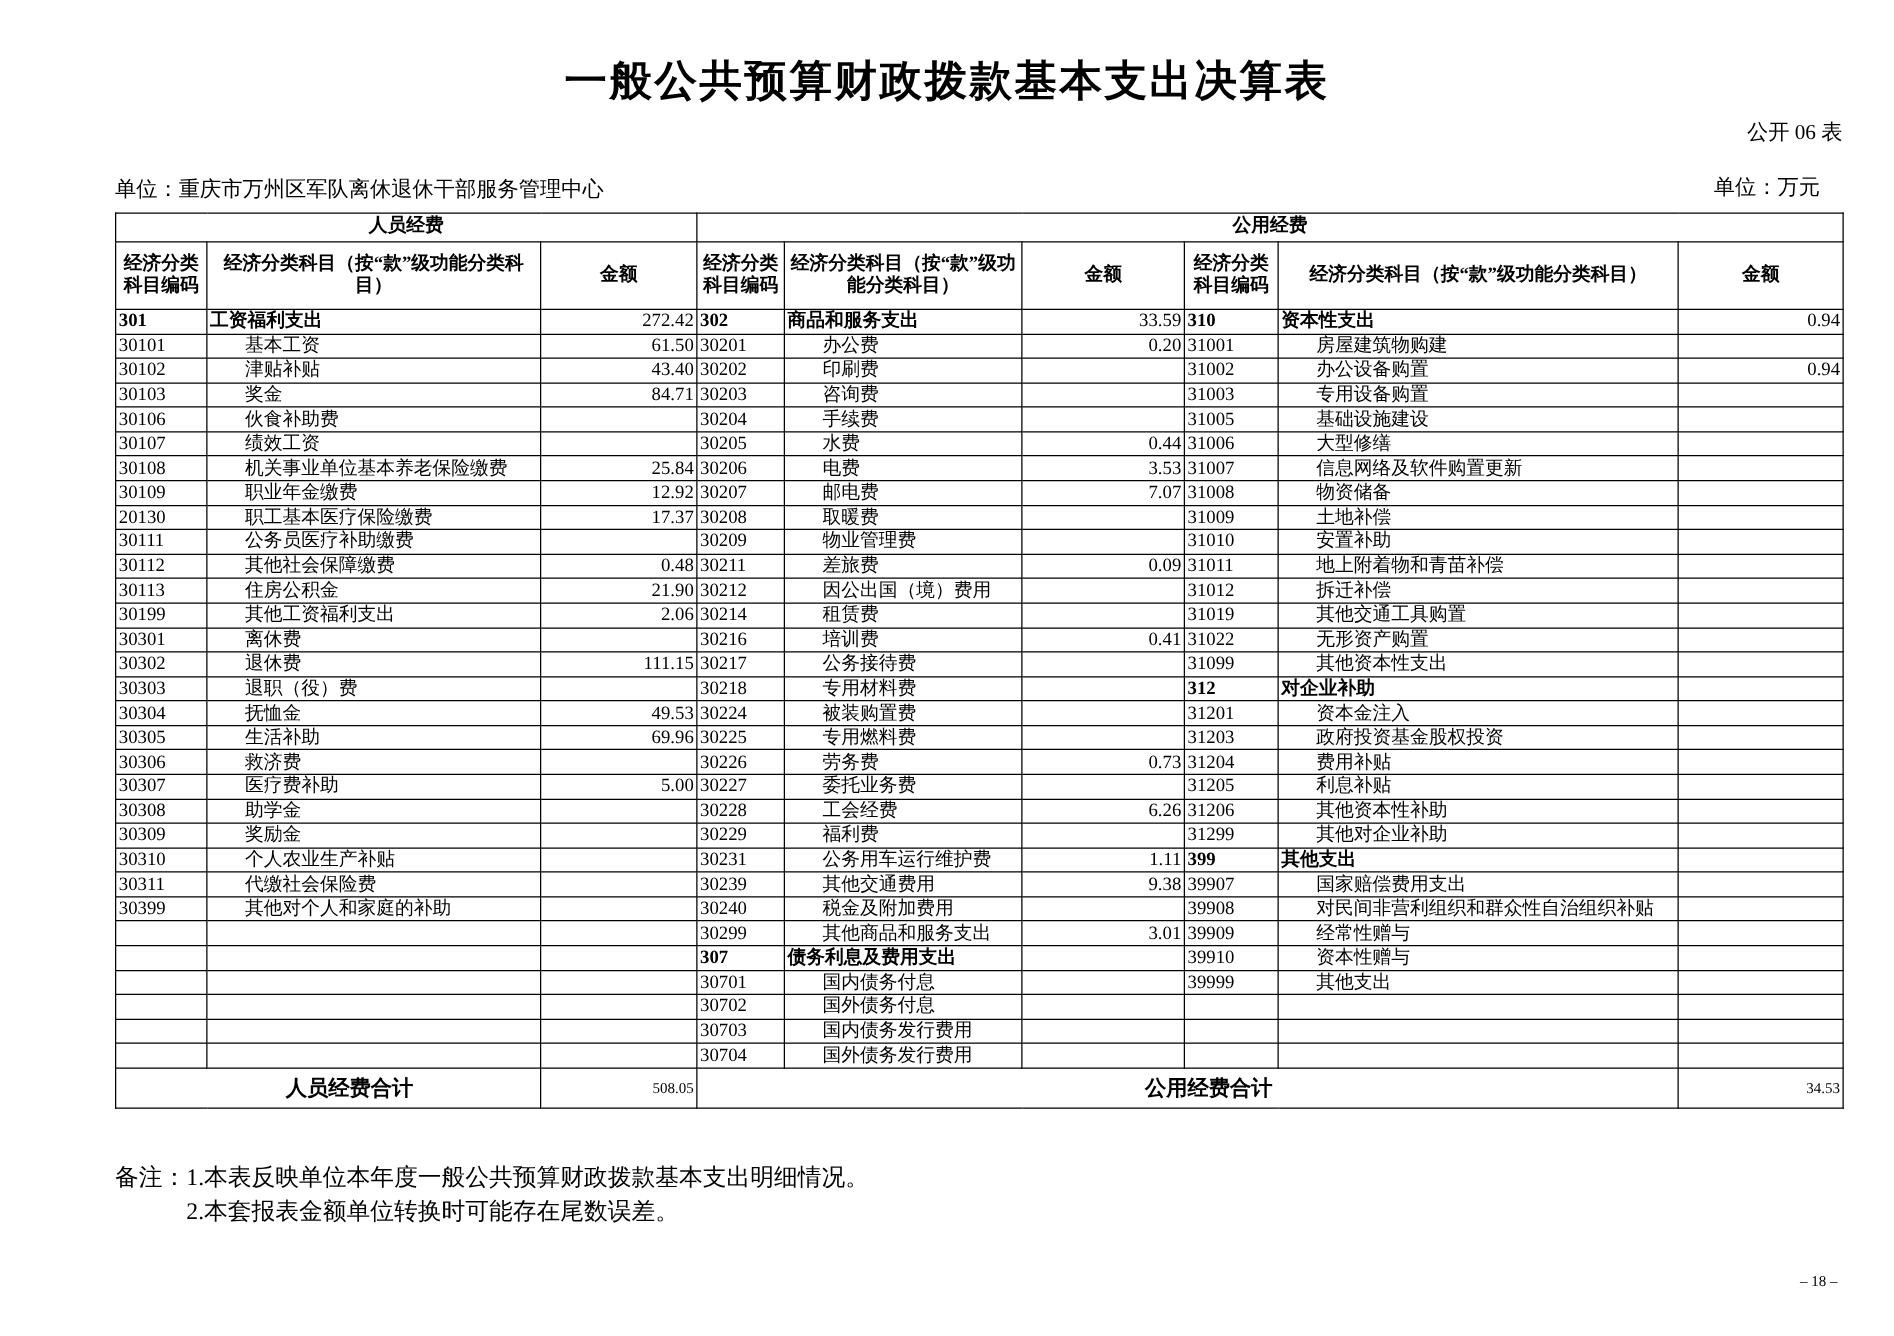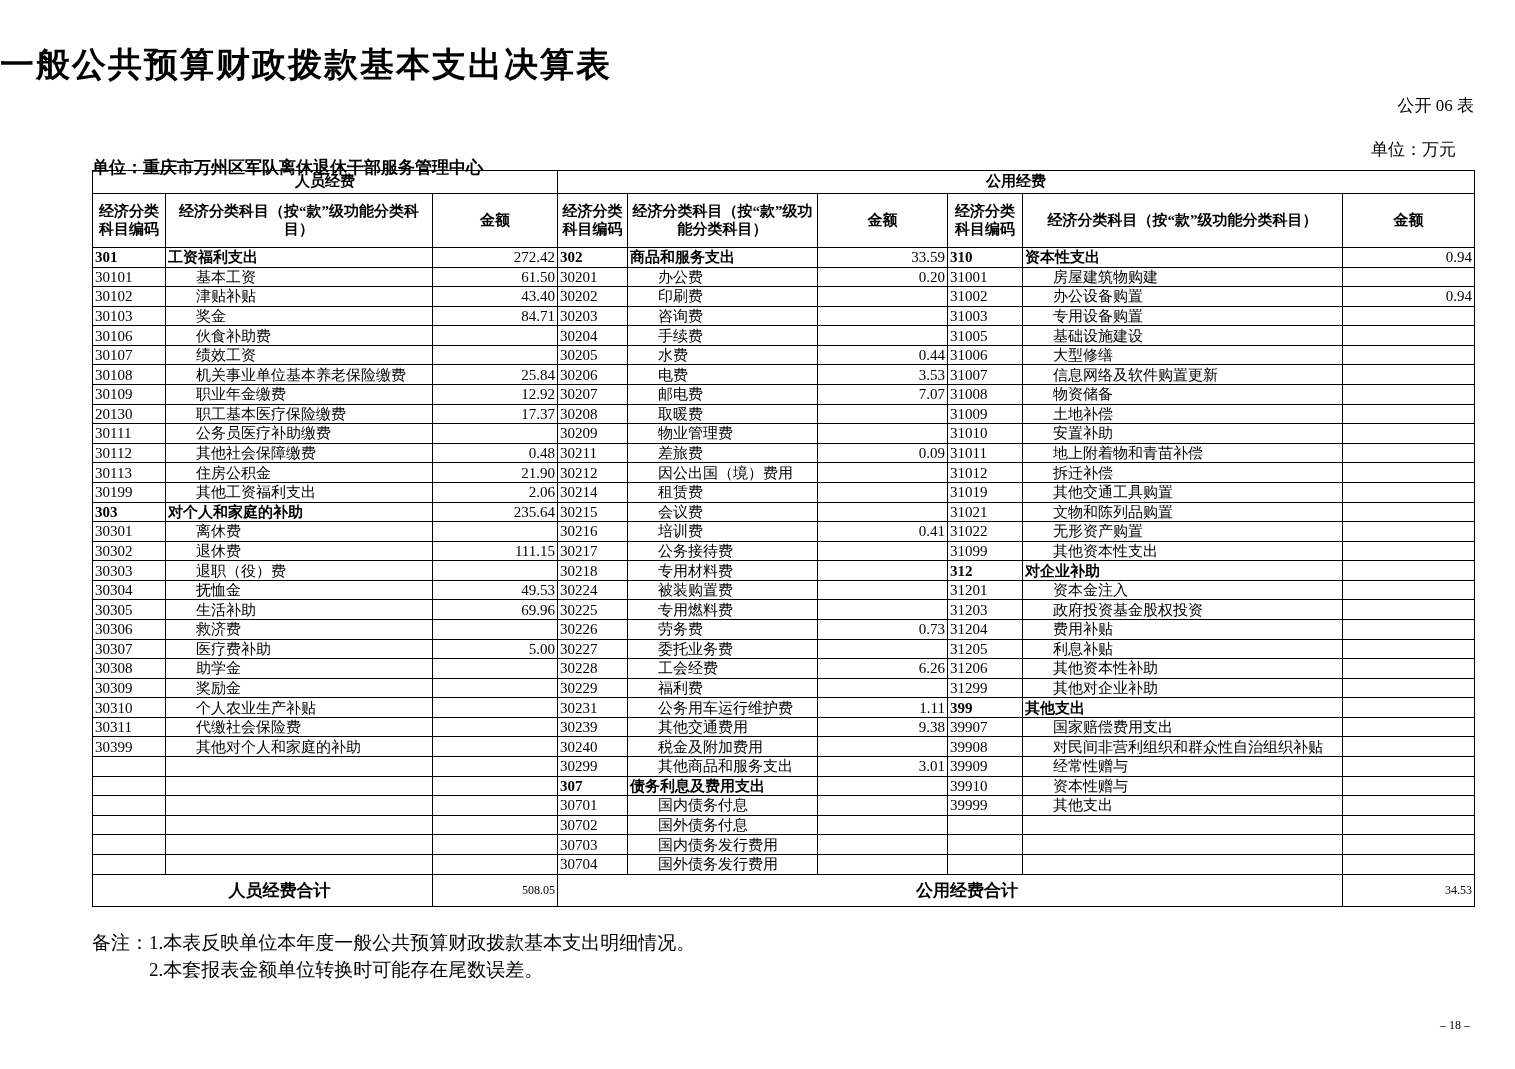--- a/index.html
+++ b/index.html
@@ -8,34 +8,34 @@
     width: 1515px;
     height: 1069px;
     background: #ffffff;
     color: #000;
     font-family: "Liberation Serif", "DejaVu Serif", serif;
     overflow: hidden;
   }
   .title {
     position: absolute;
     left: 0; right: 0; top: 42px;
+    text-align: center;
     font-size: 34px;
     font-weight: bold;
     letter-spacing: 2px;
   }
   .form-code {
     position: absolute;
     right: 41px; top: 94px;
     font-size: 17px;
   }
   .org-unit {
     position: absolute;
-    left: 92px; top: 156px;
+    left: 92px; top: 140px;
     font-size: 17px;
-    font-weight: bold;
   }
   .money-unit {
     position: absolute;
     right: 59px; top: 138px;
     font-size: 17px;
   }
   table.budget {
     position: absolute;
     left: 92px; top: 170px;
     width: 1382px;
@@ -264,31 +264,20 @@
           <td class="subj detail">其他工资福利支出</td>
           <td class="amt">2.06</td>
           <td class="code">30214</td>
           <td class="subj detail">租赁费</td>
           <td class="amt"></td>
           <td class="code">31019</td>
           <td class="subj detail">其他交通工具购置</td>
           <td class="amt"></td>
         </tr>
         <tr>
-          <td class="code cat">303</td>
-          <td class="subj cat">对个人和家庭的补助</td>
-          <td class="amt">235.64</td>
-          <td class="code">30215</td>
-          <td class="subj detail">会议费</td>
-          <td class="amt"></td>
-          <td class="code">31021</td>
-          <td class="subj detail">文物和陈列品购置</td>
-          <td class="amt"></td>
-        </tr>
-        <tr>
           <td class="code">30301</td>
           <td class="subj detail">离休费</td>
           <td class="amt"></td>
           <td class="code">30216</td>
           <td class="subj detail">培训费</td>
           <td class="amt">0.41</td>
           <td class="code">31022</td>
           <td class="subj detail">无形资产购置</td>
           <td class="amt"></td>
         </tr>

